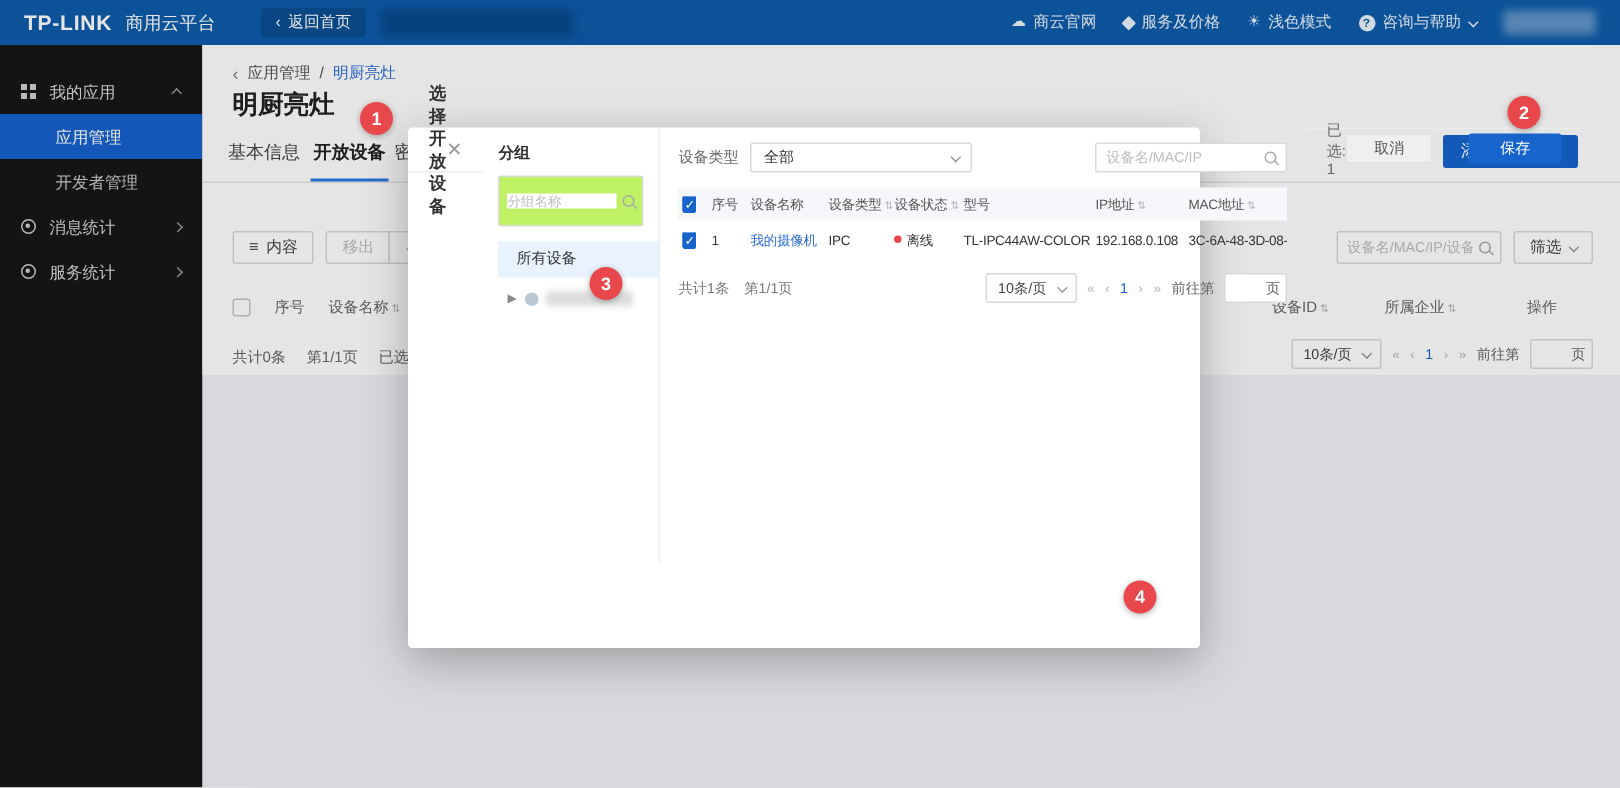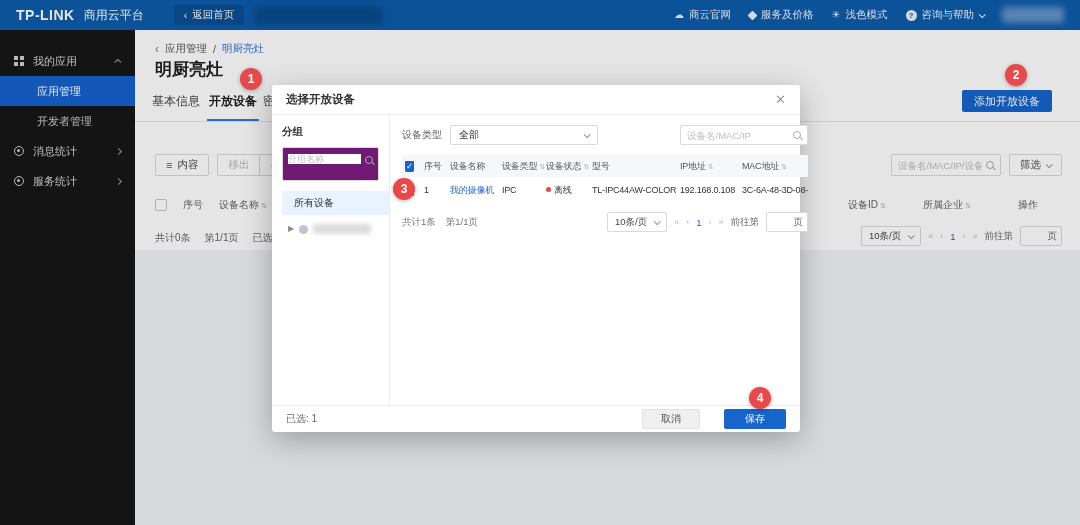--- a/index.html
+++ b/index.html
@@ -91,29 +91,29 @@
   .pg-cur { color:#1664cc; font-size:9.5px; }
   .goto-lbl { color:#666; }
   .goto-box { border:1px solid #d9d9d9; width:42px; height:20px; border-radius:2px; background:#fff;
               display:flex; align-items:center; padding:0 4px; }
   .goto-box input { border:0; outline:0; width:100%; min-width:0; font-size:9.5px; font-family:inherit; }
   .goto-unit { color:#666; font-size:9.5px; }
 
   
   .mask { position:absolute; inset:0; background:rgba(0,0,0,.10); z-index:5; }
   .modal { position:absolute; left:272px; top:85px; width:528px; height:347px; background:#fff; border-radius:3px;
-           box-shadow:0 8px 30px rgba(0,0,0,.28); z-index:10; display:flex; flex-direction:column; }
+           box-shadow:0 8px 30px rgba(0,0,0,.28); z-index:10; display:flex; flex-direction:row; }
   .m-header { height:30px; border-bottom:1px solid #ececec; display:flex; align-items:center; padding:0 14px; }
   .m-title { font-size:11.5px; font-weight:bold; color:#333; }
   .m-close { margin-left:auto; color:#999; font-size:13px; line-height:1; cursor:pointer; }
   .m-body { display:flex; height:290px; }
   .m-left { width:118px; border-right:1px solid #ececec; padding:10px 0 10px 10px; }
   .g-head { font-size:10.5px; font-weight:bold; color:#333; margin-bottom:8px; }
-  .g-search { height:20px; border:1px solid #d9d9d9; border-radius:2px; display:flex; align-items:flex-end;
-              gap:4px; padding:16px 5px; margin-right:10px; background:#701a75; }
+  .g-search { height:20px; border:1px solid #d9d9d9; border-radius:2px; display:flex; align-items:center;
+              gap:4px; padding:16px 5px; margin-right:10px; background:#bef264; }
   .g-search input { border:0; outline:0; flex:1; min-width:0; font-size:9px; font-family:inherit; }
   .g-search input::placeholder { color:#bdbdbd; }
   .g-all { margin-top:10px; background:#e8f3fd; height:24px; line-height:24px; padding-left:12px;
            font-size:10px; color:#333; cursor:pointer; }
   .g-tree { display:flex; align-items:center; gap:5px; padding:9px 0 0 6px; cursor:pointer; }
   .tree-arrow { color:#8b8b8b; font-size:8px; line-height:1; }
   .tree-dot { width:9px; height:9px; border-radius:50%; background:#b9c6d4; }
   .tree-blur { width:58px; height:10px; background:#dcdcdc; border-radius:2px; filter:blur(2px); }
   .m-main { flex:1; padding:10px 12px 0; }
   .m-filter { display:flex; align-items:center; }

